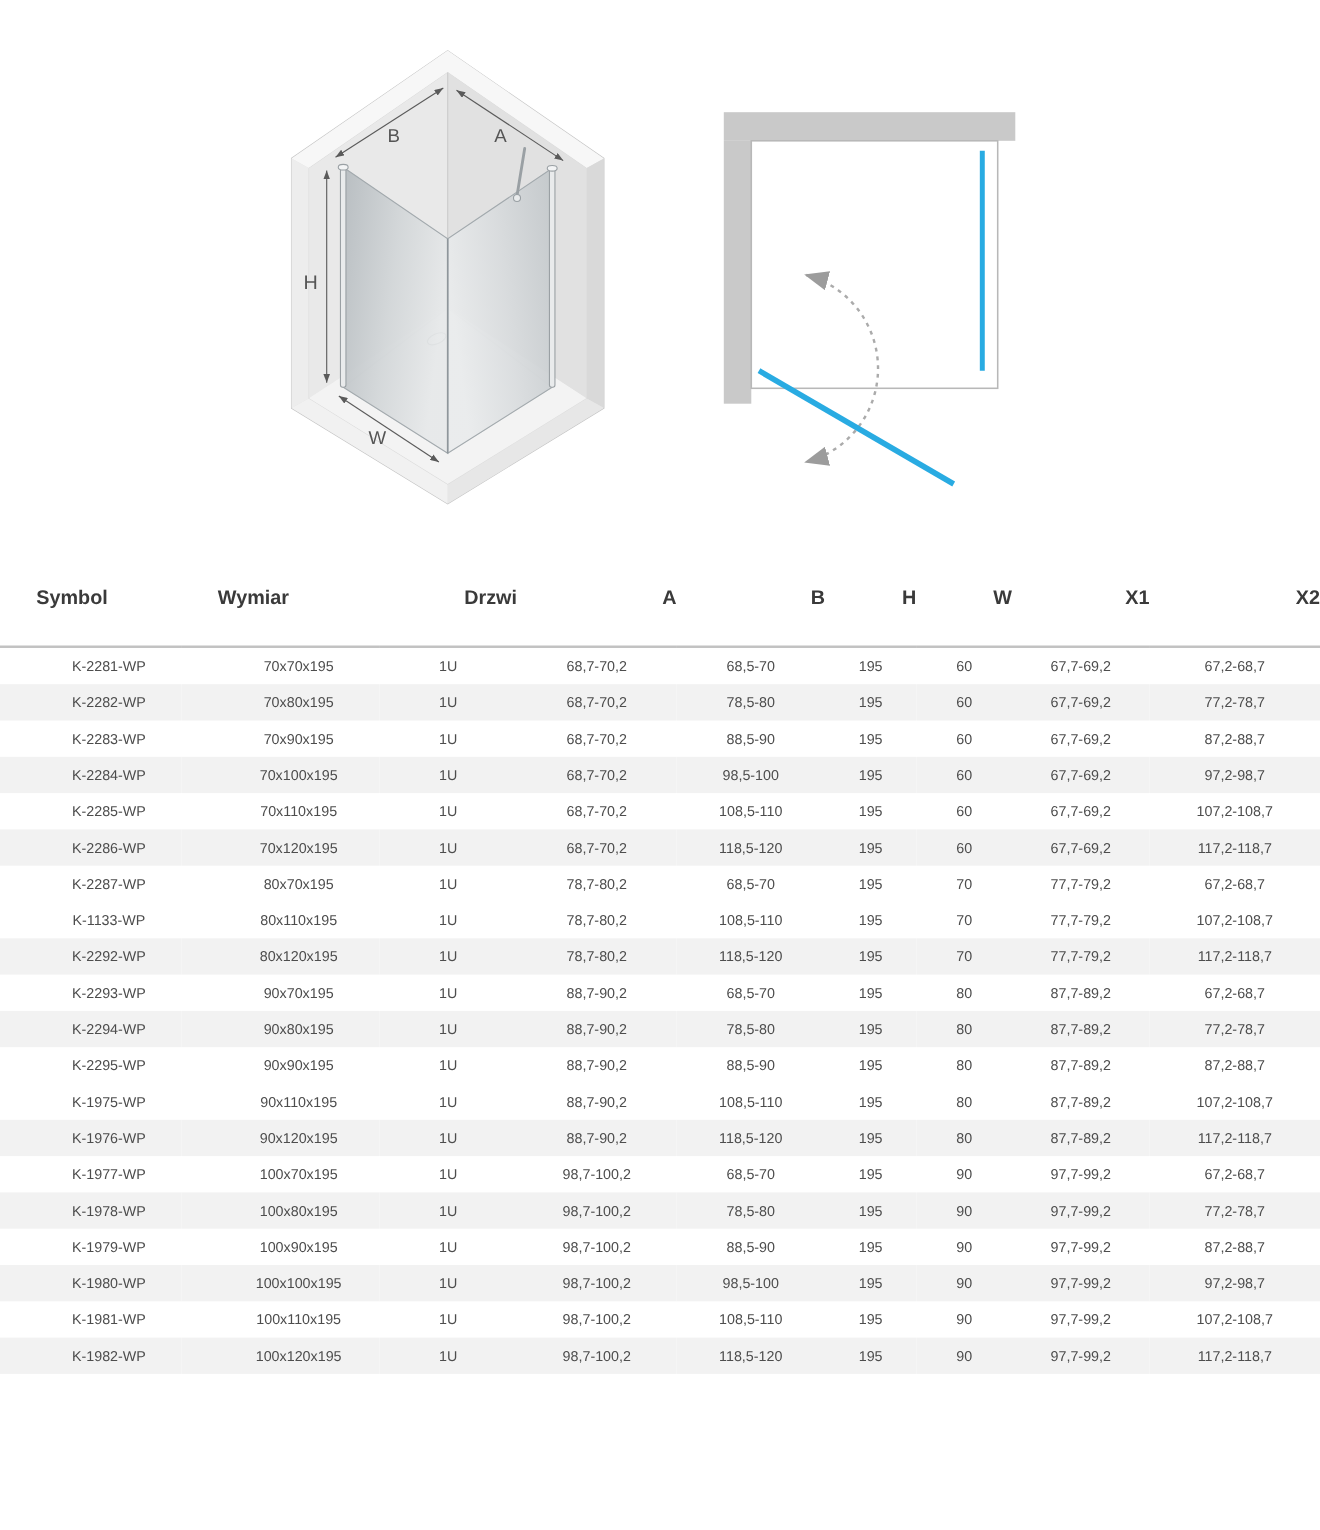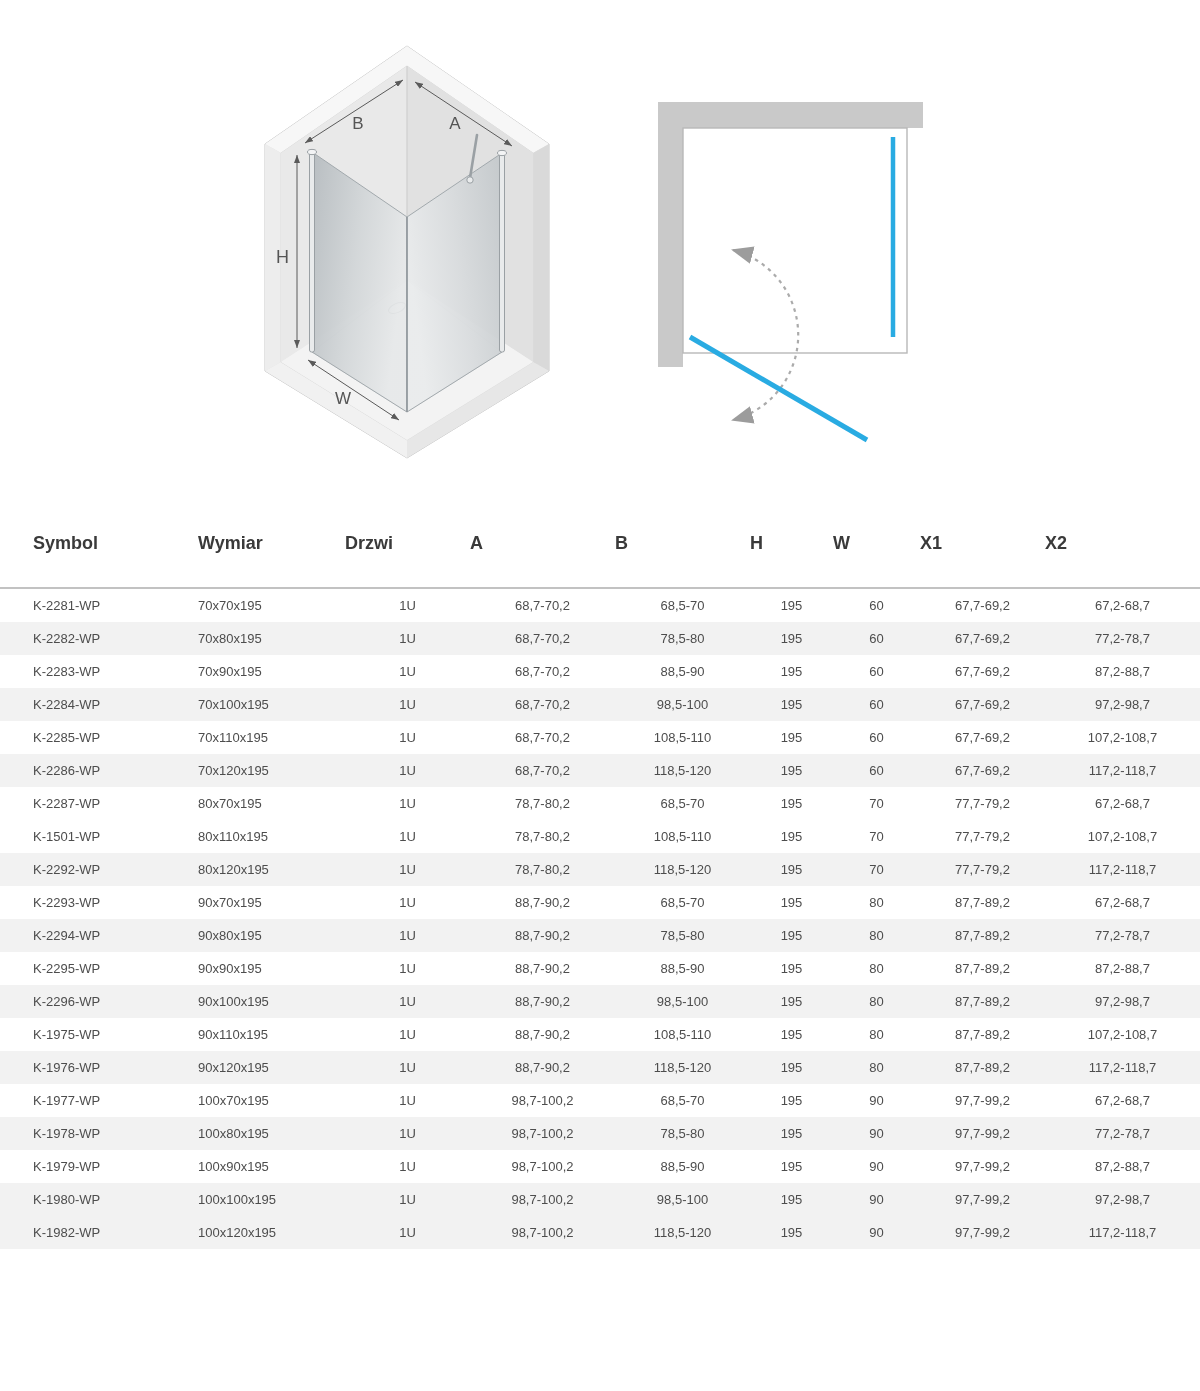--- a/index.html
+++ b/index.html
@@ -2,29 +2,29 @@
 <html><head>
 <meta charset="utf-8">
 <style>
   html,body{margin:0;padding:0;background:#fff;}
   body{width:1200px;min-height:1391px;font-family:"Liberation Sans",sans-serif;color:#4d4d4d;}
   .diagrams{position:relative;width:1200px;height:515px;}
   .iso-svg{position:absolute;left:258px;top:40px;}
   .plan-svg{position:absolute;left:650px;top:95px;}
   table.spec{width:1200px;border-collapse:collapse;table-layout:fixed;}
   table.spec thead th{
-    font-size:18px;font-weight:600;color:#3a3a3a;text-align:left;
+    font-size:18px;font-weight:600;color:#3a3a3a;text-align:right;
     padding:17px 0 33px 0;border-bottom:2px solid #c2c2c2;line-height:22px;
   }
   table.spec thead th.left{text-align:left;padding-left:33px;}
   table.spec td{
     font-size:13px;color:#4d4d4d;text-align:center;height:33px;padding:0;
     white-space:nowrap;
   }
-  table.spec td.left{text-align:left;padding-left:33px;}
+  table.spec td.left{text-align:center;padding-left:33px;}
   table.spec tbody tr.alt{background:#f2f2f2;}
   svg text{font-family:"Liberation Sans",sans-serif;}
 </style>
 </head>
 <body>
 
 <div class="diagrams">
 
   <svg class="iso-svg" width="300" height="430" viewBox="0 0 300 430">
     <defs>
@@ -197,21 +197,21 @@
         <td class="left">80x70x195</td>
         <td>1U</td>
         <td>78,7-80,2</td>
         <td>68,5-70</td>
         <td>195</td>
         <td>70</td>
         <td>77,7-79,2</td>
         <td>67,2-68,7</td>
       </tr>
       <tr>
-        <td class="left">K-1501-WP</td>
+        <td class="left">K-1133-WP</td>
         <td class="left">80x110x195</td>
         <td>1U</td>
         <td>78,7-80,2</td>
         <td>108,5-110</td>
         <td>195</td>
         <td>70</td>
         <td>77,7-79,2</td>
         <td>107,2-108,7</td>
       </tr>
       <tr class="alt">
@@ -251,31 +251,20 @@
         <td class="left">K-2295-WP</td>
         <td class="left">90x90x195</td>
         <td>1U</td>
         <td>88,7-90,2</td>
         <td>88,5-90</td>
         <td>195</td>
         <td>80</td>
         <td>87,7-89,2</td>
         <td>87,2-88,7</td>
       </tr>
-      <tr class="alt">
-        <td class="left">K-2296-WP</td>
-        <td class="left">90x100x195</td>
-        <td>1U</td>
-        <td>88,7-90,2</td>
-        <td>98,5-100</td>
-        <td>195</td>
-        <td>80</td>
-        <td>87,7-89,2</td>
-        <td>97,2-98,7</td>
-      </tr>
       <tr>
         <td class="left">K-1975-WP</td>
         <td class="left">90x110x195</td>
         <td>1U</td>
         <td>88,7-90,2</td>
         <td>108,5-110</td>
         <td>195</td>
         <td>80</td>
         <td>87,7-89,2</td>
         <td>107,2-108,7</td>
@@ -328,20 +317,31 @@
         <td class="left">K-1980-WP</td>
         <td class="left">100x100x195</td>
         <td>1U</td>
         <td>98,7-100,2</td>
         <td>98,5-100</td>
         <td>195</td>
         <td>90</td>
         <td>97,7-99,2</td>
         <td>97,2-98,7</td>
       </tr>
+      <tr>
+        <td class="left">K-1981-WP</td>
+        <td class="left">100x110x195</td>
+        <td>1U</td>
+        <td>98,7-100,2</td>
+        <td>108,5-110</td>
+        <td>195</td>
+        <td>90</td>
+        <td>97,7-99,2</td>
+        <td>107,2-108,7</td>
+      </tr>
       <tr class="alt">
         <td class="left">K-1982-WP</td>
         <td class="left">100x120x195</td>
         <td>1U</td>
         <td>98,7-100,2</td>
         <td>118,5-120</td>
         <td>195</td>
         <td>90</td>
         <td>97,7-99,2</td>
         <td>117,2-118,7</td>

